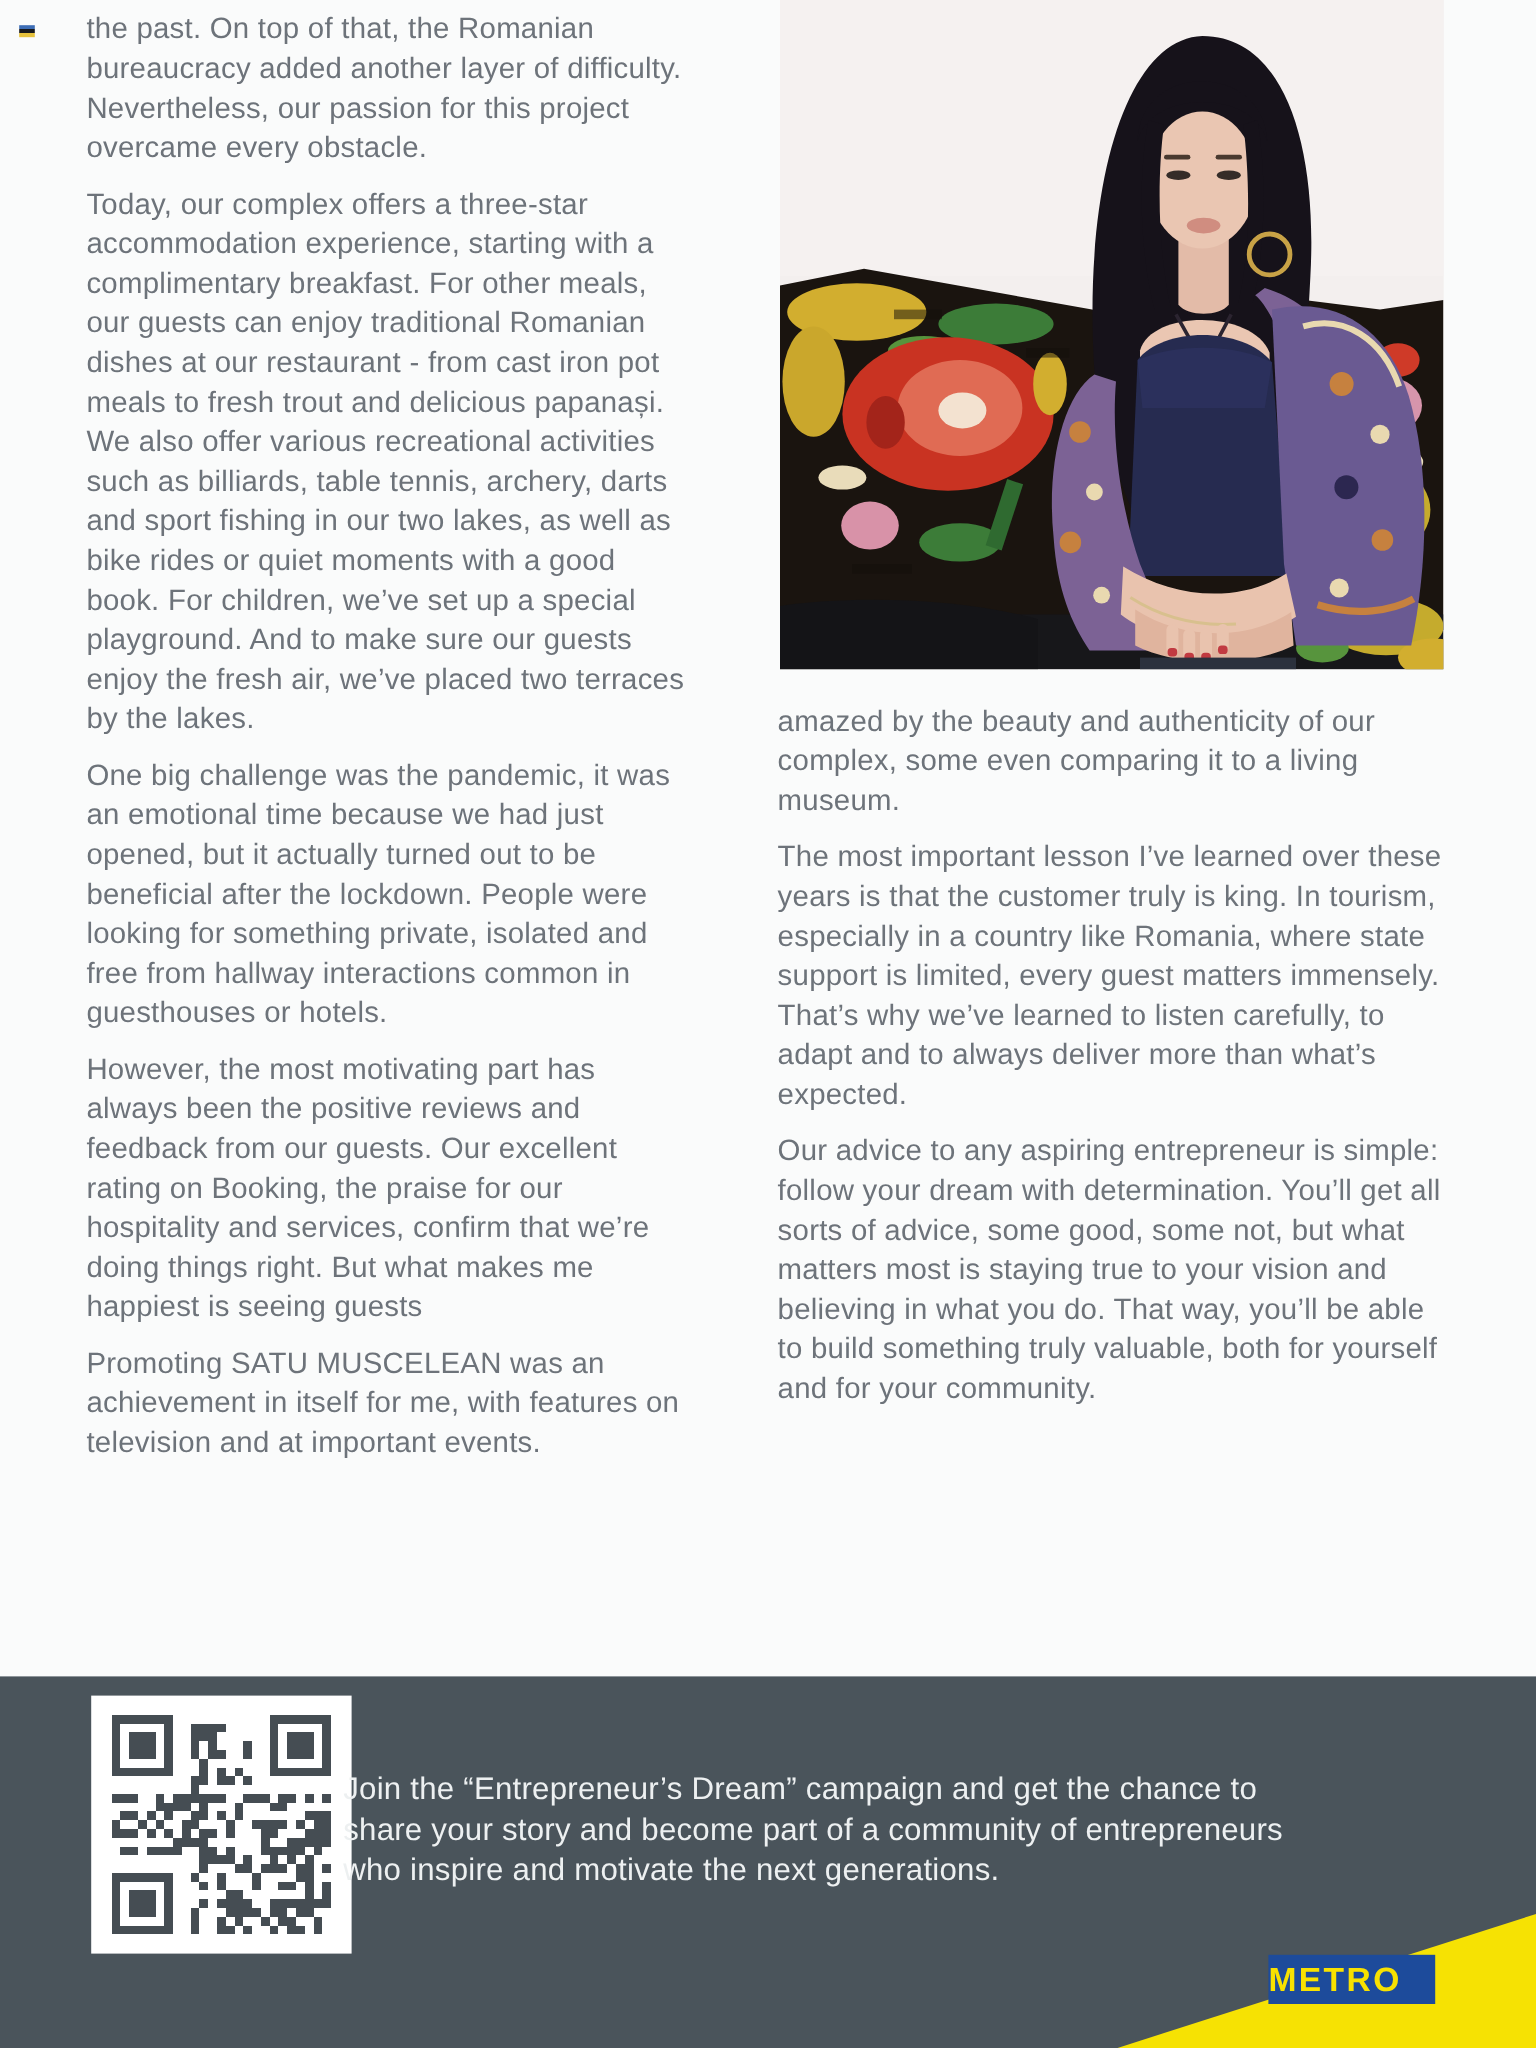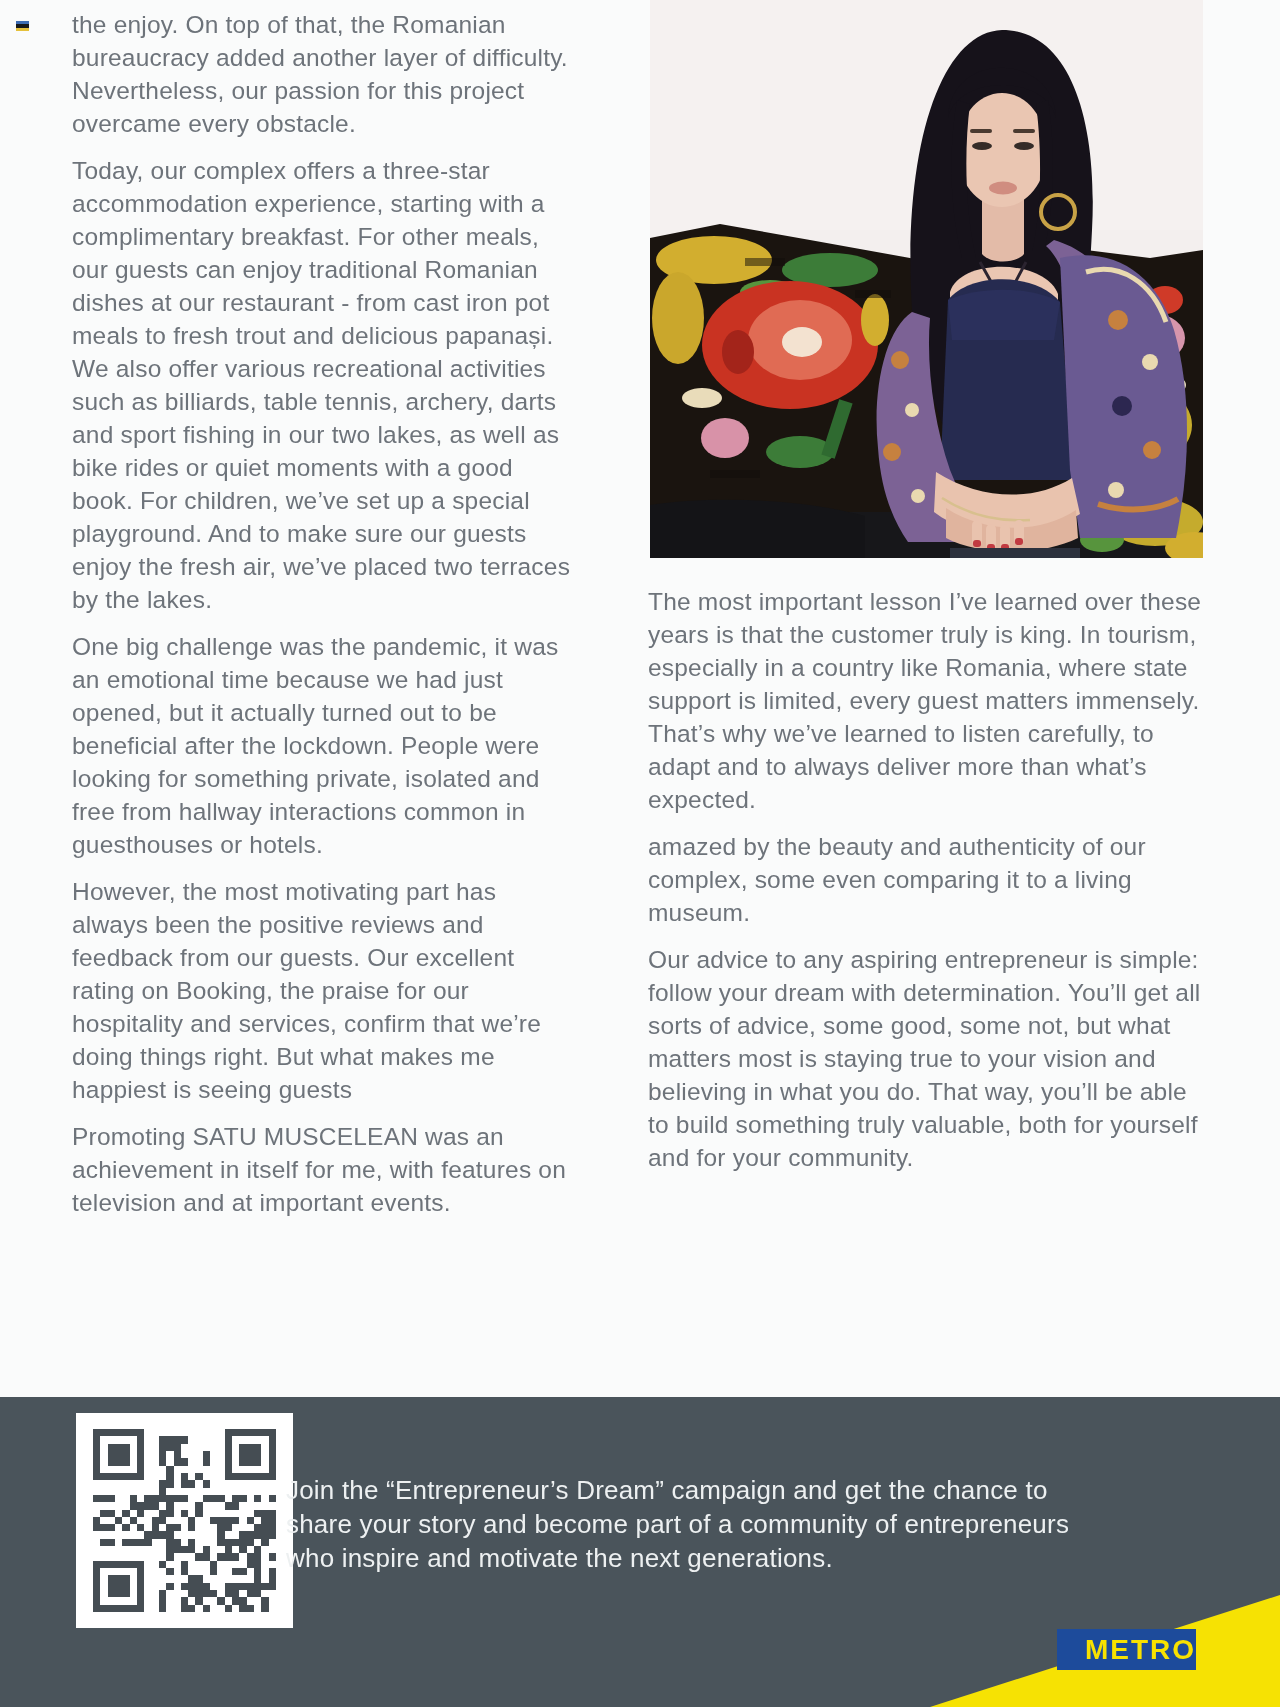--- a/index.html
+++ b/index.html
@@ -32,33 +32,33 @@
   }
   .qr-box svg{display:block;width:100%;height:100%;}
   .campaign-text{
     position:absolute;left:286px;top:76px;width:800px;
     font-size:26px;line-height:34px;color:#edf0f1;letter-spacing:0.2px;
   }
   .metro-wedge{position:absolute;left:930px;top:1595px;width:350px;height:112px;}
   .metro-wedge svg{display:block;width:100%;height:100%;}
   .metro-logo{
     position:absolute;left:1057px;top:1629px;width:139px;height:41px;
-    background:#1d4b9b;display:flex;align-items:center;justify-content:flex-end;
+    background:#1d4b9b;display:flex;align-items:center;justify-content:flex-start;
     color:#f8e100;font-weight:bold;font-size:28px;letter-spacing:2px;
   }
 </style>
 </head>
 <body>
 
 <div class="page">
 
   <div class="flag-icon"></div>
 
   <div class="col-left">
-    <p class="para">the enjoy. On top of that, the Romanian bureaucracy added another layer of difficulty. Nevertheless, our passion for this project overcame every obstacle.</p>
+    <p class="para">the past. On top of that, the Romanian bureaucracy added another layer of difficulty. Nevertheless, our passion for this project overcame every obstacle.</p>
     <p class="para">Today, our complex offers a three-star accommodation experience, starting with a complimentary breakfast. For other meals, our guests can enjoy traditional Romanian dishes at our restaurant - from cast iron pot meals to fresh trout and delicious papanași. We also offer various recreational activities such as billiards, table tennis, archery, darts and sport fishing in our two lakes, as well as bike rides or quiet moments with a good book. For children, we’ve set up a special playground. And to make sure our guests enjoy the fresh air, we’ve placed two terraces by the lakes.</p>
     <p class="para">One big challenge was the pandemic, it was an emotional time because we had just opened, but it actually turned out to be beneficial after the lockdown. People were looking for something private, isolated and free from hallway interactions common in guesthouses or hotels.</p>
     <p class="para">However, the most motivating part has always been the positive reviews and feedback from our guests. Our excellent rating on Booking, the praise for our hospitality and services, confirm that we’re doing things right. But what makes me happiest is seeing guests</p>
     <p class="para">Promoting SATU MUSCELEAN was an achievement in itself for me, with features on television and at important events.</p>
   </div>
 
   <figure class="photo">
     <svg viewBox="0 0 553 558" width="553" height="558" aria-hidden="true">
 
       <rect x="0" y="0" width="553" height="558" fill="#f3efee"></rect>
@@ -152,22 +152,22 @@
         <rect x="323" y="540" width="8" height="7" rx="3"></rect>
         <rect x="337" y="544" width="8" height="7" rx="3"></rect>
         <rect x="351" y="544" width="8" height="7" rx="3"></rect>
         <rect x="365" y="538" width="8" height="7" rx="3"></rect>
       </g>
       <rect x="300" y="548" width="130" height="10" fill="#2c313d"></rect>
     </svg>
   </figure>
 
   <div class="col-right-text">
+    <p class="para">amazed by the beauty and authenticity of our complex, some even comparing it to a living museum.</p>
     <p class="para">The most important lesson I’ve learned over these years is that the customer truly is king. In tourism, especially in a country like Romania, where state support is limited, every guest matters immensely. That’s why we’ve learned to listen carefully, to adapt and to always deliver more than what’s expected.</p>
-    <p class="para">amazed by the beauty and authenticity of our complex, some even comparing it to a living museum.</p>
     <p class="para">Our advice to any aspiring entrepreneur is simple: follow your dream with determination. You’ll get all sorts of advice, some good, some not, but what matters most is staying true to your vision and believing in what you do. That way, you’ll be able to build something truly valuable, both for yourself and for your community.</p>
   </div>
 
   <div class="footer">
     <div class="qr-box">
       <svg id="qr-svg" viewBox="0 0 25 25" shape-rendering="crispEdges" fill="#454d53" aria-hidden="true">
           <rect x="0" y="0" width="7" height="1"></rect>
           <rect x="0" y="6" width="7" height="1"></rect>
           <rect x="0" y="0" width="1" height="7"></rect>
           <rect x="6" y="0" width="1" height="7"></rect>

